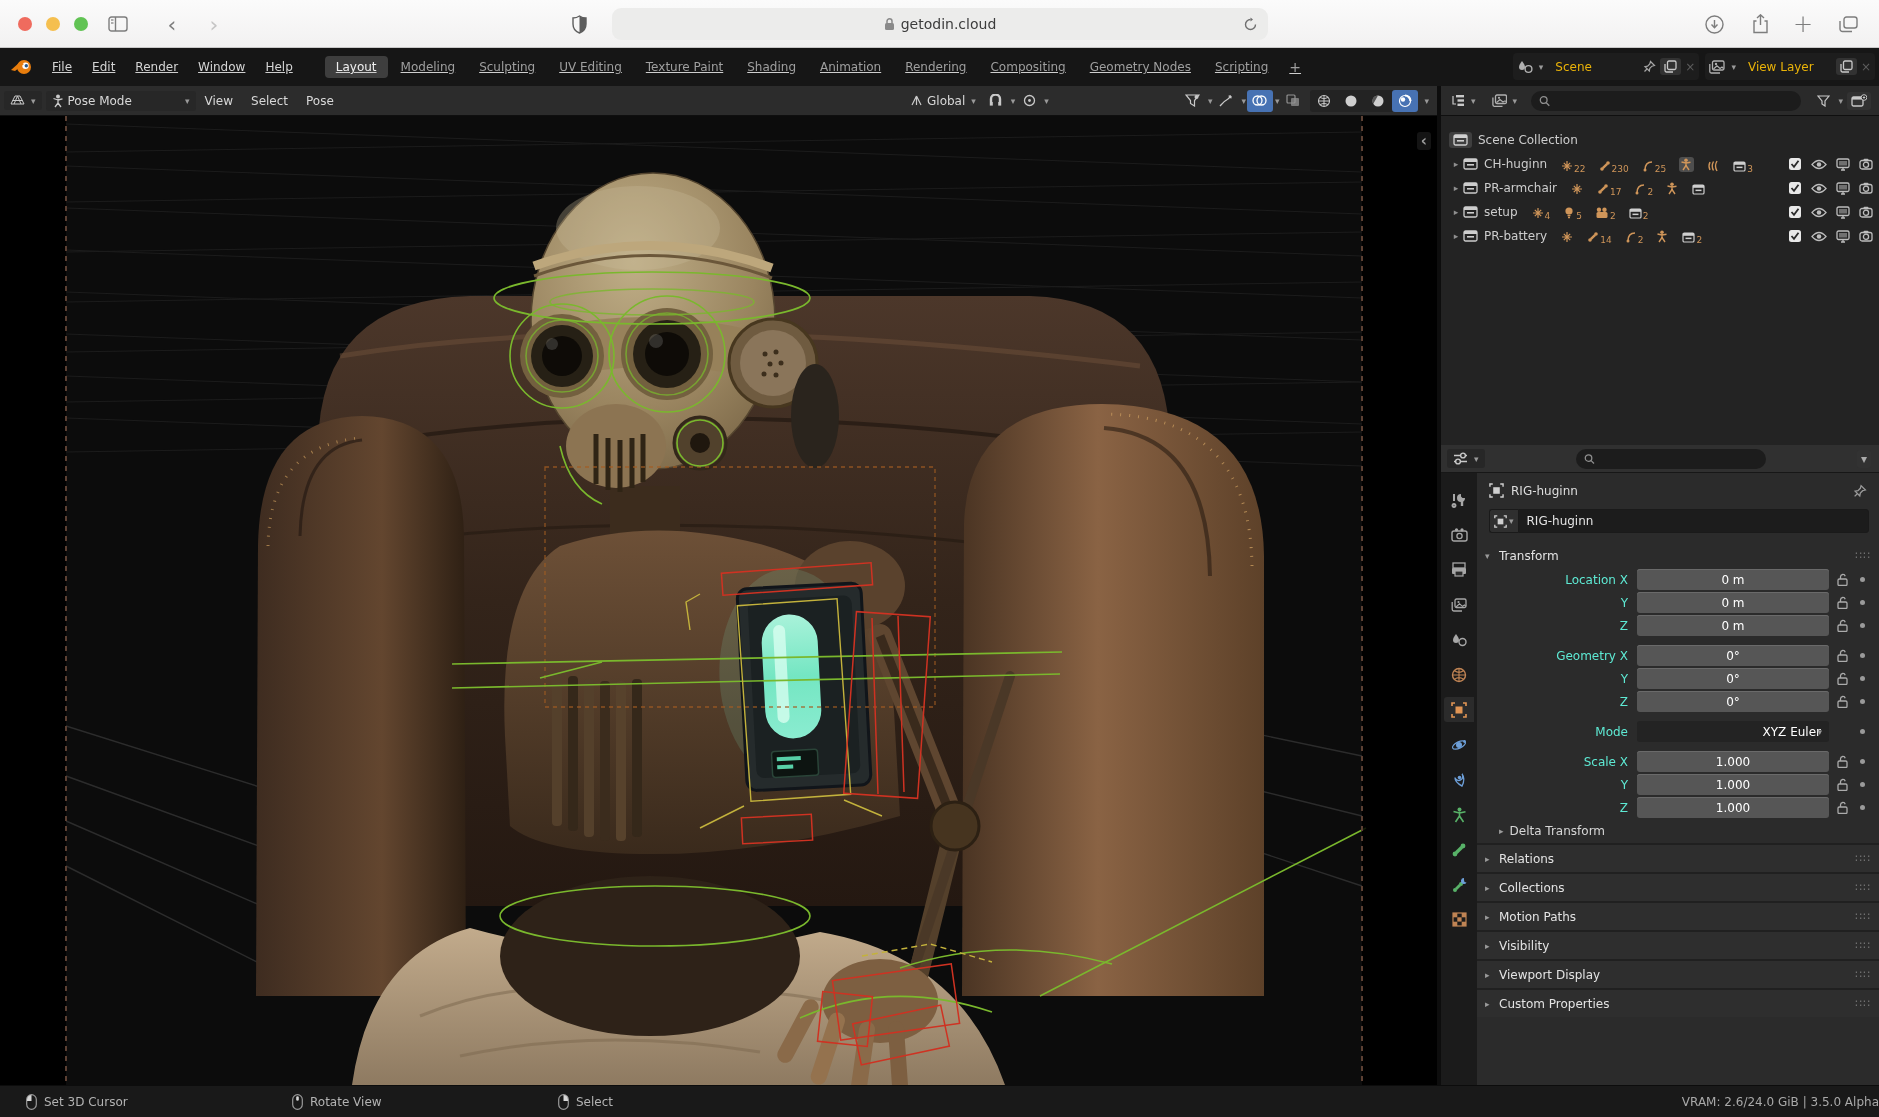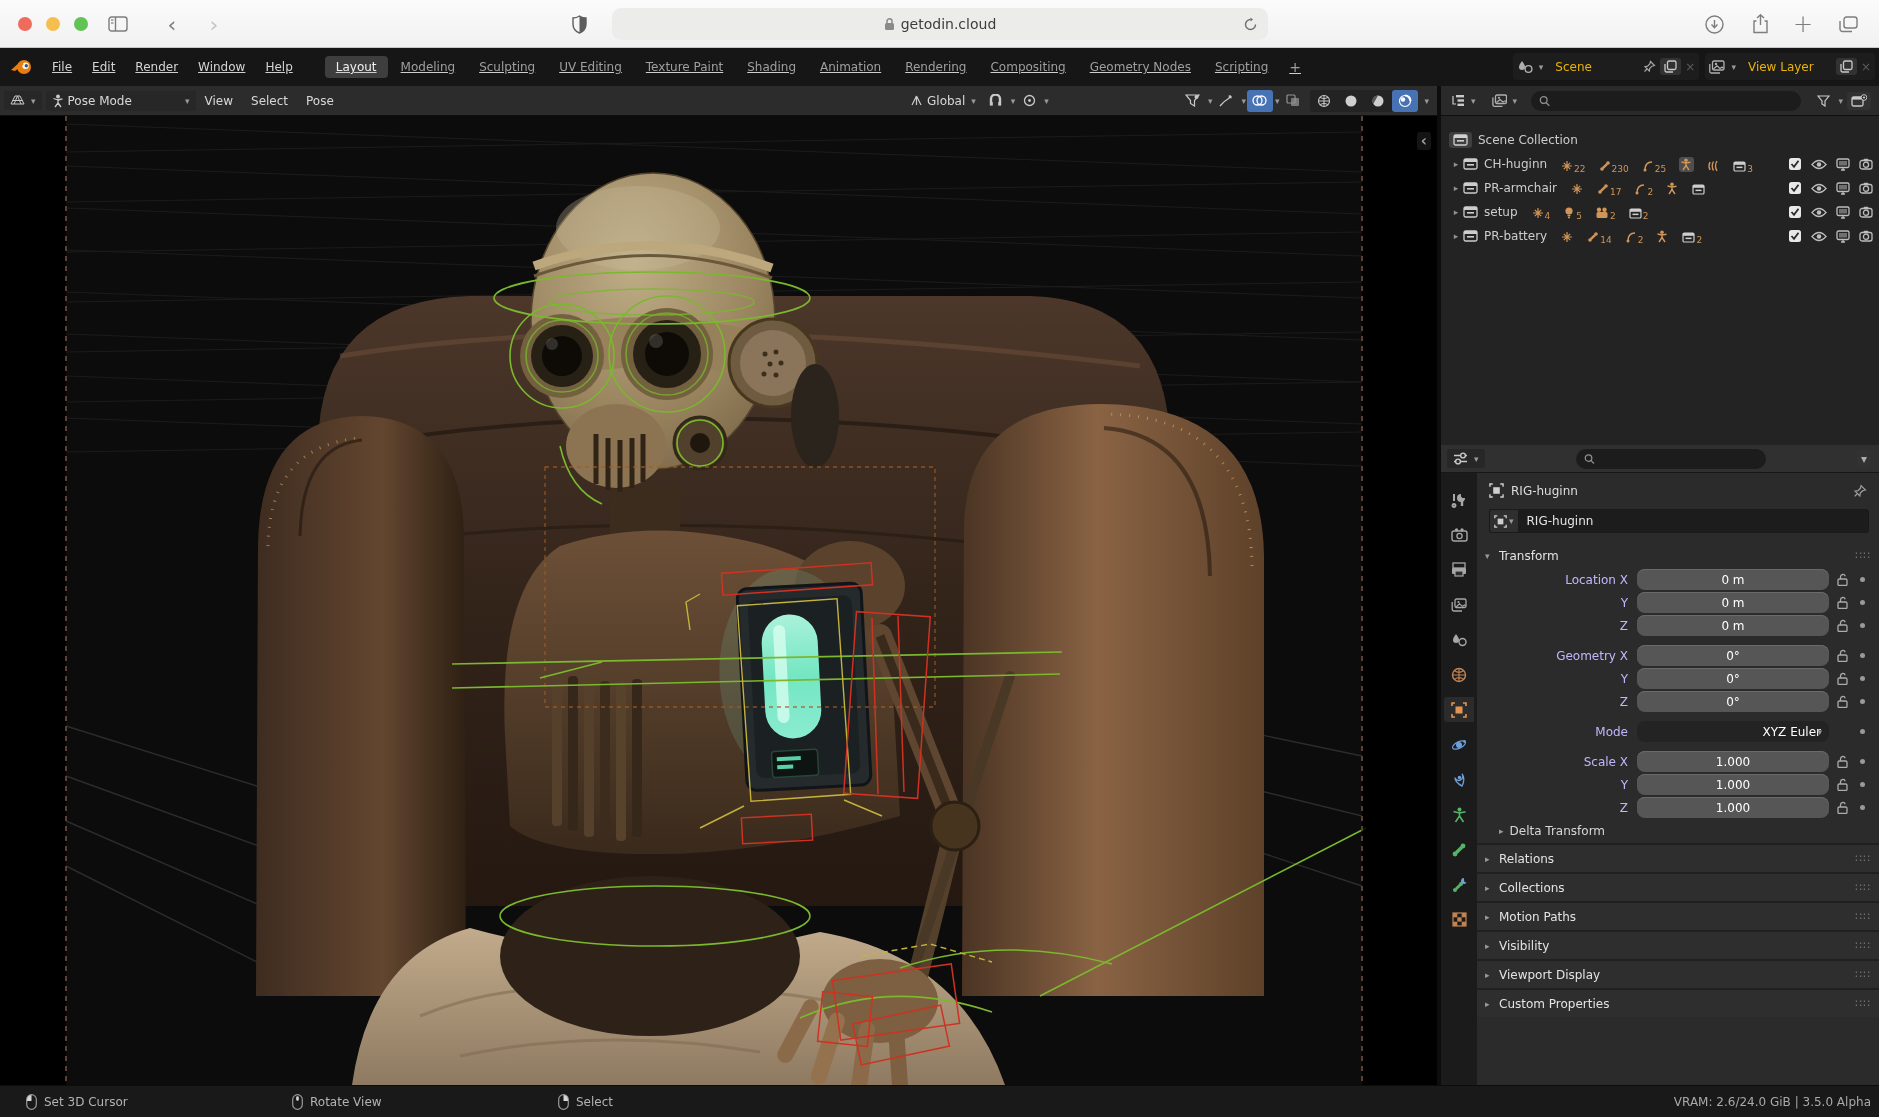--- a/index.html
+++ b/index.html
@@ -91,38 +91,38 @@
   .crumb .pin { position:absolute; right:12px; color:#9a9a9a; }
   .name-row { display:flex; align-items:center; gap:0; margin:7px 10px 10px 12px; }
   .name-prefix { display:flex; align-items:center; background:#2f2f2f; border:1px solid #1a1a1a;
     border-right:0; border-radius:3px 0 0 3px; height:24px; padding:0 4px; }
   .name-input { flex:1; height:24px; background:#1c1c1c; border:1px solid #1a1a1a;
     border-radius:0 3px 3px 0; color:#e4e4e4; padding:0 8px; font-family:inherit; font-size:12px; outline:none; }
   .panel-head { display:flex; align-items:center; height:25px; padding:0 8px; color:#e3e3e3; position:relative; }
   .panel-head .disc { font-size:9px; color:#9b9b9b; width:14px; }
   .dragdots { position:absolute; right:8px; color:#767676; letter-spacing:1px; font-size:11px; }
   .frow { display:flex; align-items:center; height:23px; padding-right:10px; }
-  .frow .flabel { width:160px; text-align:right; padding-right:9px; color:#c4b5fd; }
-  .frow .fval { flex:1; height:21px; background:#565656; border-radius:8px; color:#fff;
+  .frow .flabel { width:160px; text-align:right; padding-right:9px; color:#5eead4; }
+  .frow .fval { flex:1; height:21px; background:#565656; border-radius:3px; color:#fff;
     display:flex; align-items:center; justify-content:center; box-shadow:inset 0 1px 0 #6a6a6a; }
   .frow .fval.drop { background:#232323; justify-content:flex-end; padding:0 8px; box-shadow:none; position:relative; }
   .frow .fval.drop .caret { position:absolute; right:7px; }
   .frow .lock { width:26px; display:flex; justify-content:center; color:#ababab; }
   .frow .adot { width:14px; display:flex; justify-content:center; }
   .adot i { width:5px; height:5px; border-radius:50%; background:#9a9a9a; }
   .fgap { height:7px; }
   .subpanel { display:flex; align-items:center; gap:6px; height:24px; padding-left:22px; color:#d7d7d7; }
   .cpanel { background:#2e2e2e; border-top:2px solid #202020; }
   .cpanel .panel-head { height:27px; }
 
   
   .statusbar { position:absolute; left:0; top:1085px; width:1879px; height:32px; background:#191919;
     display:flex; align-items:center; color:#b3b3b3; border-top:1px solid #0c0c0c; }
   .sb-item { display:flex; align-items:center; gap:7px; margin-left:26px; width:240px; }
-  .sb-right { position:absolute; right:8px; color:#a9a9a9; }
+  .sb-right { position:absolute; right:0; color:#a9a9a9; }
 
   svg { display:block; }
 </style>
 </head>
 <body>
 
 <div class="app">
 
   <div class="browser">
     <div class="traffic">

